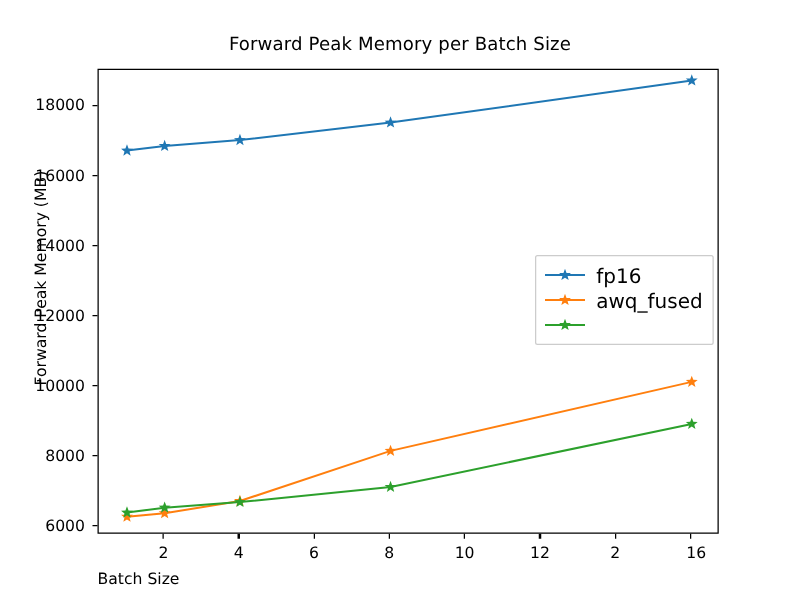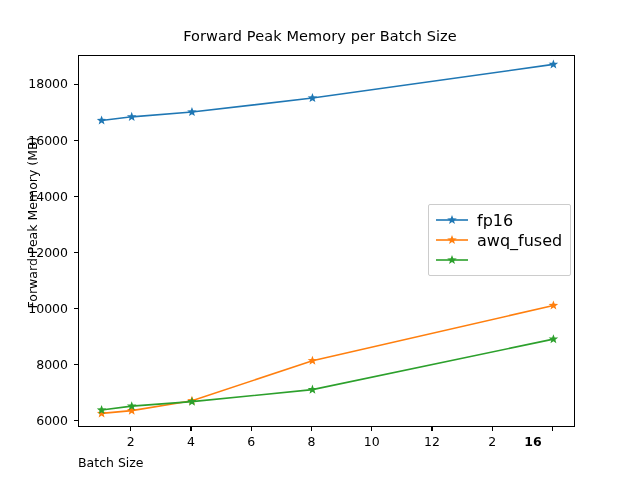--- a/index.html
+++ b/index.html
@@ -152,21 +152,21 @@
       <div class="xtick-label" style="left: 231.197px;">6</div>
       <div class="xtick-mark" style="left: 310.939px;"></div>
       <div class="xtick-label" style="left: 291.439px;">8</div>
       <div class="xtick-mark" style="left: 371.182px;"></div>
       <div class="xtick-label" style="left: 351.682px;">10</div>
       <div class="xtick-mark" style="left: 431.424px;"></div>
       <div class="xtick-label" style="left: 411.924px;">12</div>
       <div class="xtick-mark" style="left: 491.667px;"></div>
       <div class="xtick-label" style="left: 472.167px;">2</div>
       <div class="xtick-mark" style="left: 551.909px;"></div>
-      <div class="xtick-label" style="left: 513px; font-weight: bold;">16</div>
+      <div class="xtick-label" style="left: 537px;">16</div>
     </div>
 
   <div id="plot-frame">
     <svg id="plot-svg" viewBox="0 0 497 372" preserveAspectRatio="none">
         <polyline points="22.59,64.48 52.71,60.83 112.95,56.07 233.44,42.05 474.41,8.41" fill="none" stroke="#1f77b4" stroke-width="1.6"></polyline>
         <path d="M22.59,59.48L23.83,62.78L27.35,62.93L24.59,65.13L25.53,68.52L22.59,66.58L19.65,68.52L20.59,65.13L17.84,62.93L21.36,62.78Z" fill="#1f77b4"></path>
         <path d="M52.71,55.83L53.95,59.13L57.47,59.29L54.71,61.48L55.65,64.88L52.71,62.93L49.77,64.88L50.71,61.48L47.96,59.29L51.48,59.13Z" fill="#1f77b4"></path>
         <path d="M112.95,51.07L114.19,54.37L117.71,54.52L114.95,56.72L115.89,60.11L112.95,58.17L110.02,60.11L110.96,56.72L108.20,54.52L111.72,54.37Z" fill="#1f77b4"></path>
         <path d="M233.44,37.05L234.67,40.35L238.19,40.50L235.44,42.70L236.38,46.09L233.44,44.15L230.50,46.09L231.44,42.70L228.68,40.50L232.21,40.35Z" fill="#1f77b4"></path>
         <path d="M474.41,3.41L475.64,6.71L479.16,6.86L476.41,9.06L477.35,12.46L474.41,10.51L471.47,12.46L472.41,9.06L469.65,6.86L473.17,6.71Z" fill="#1f77b4"></path>

